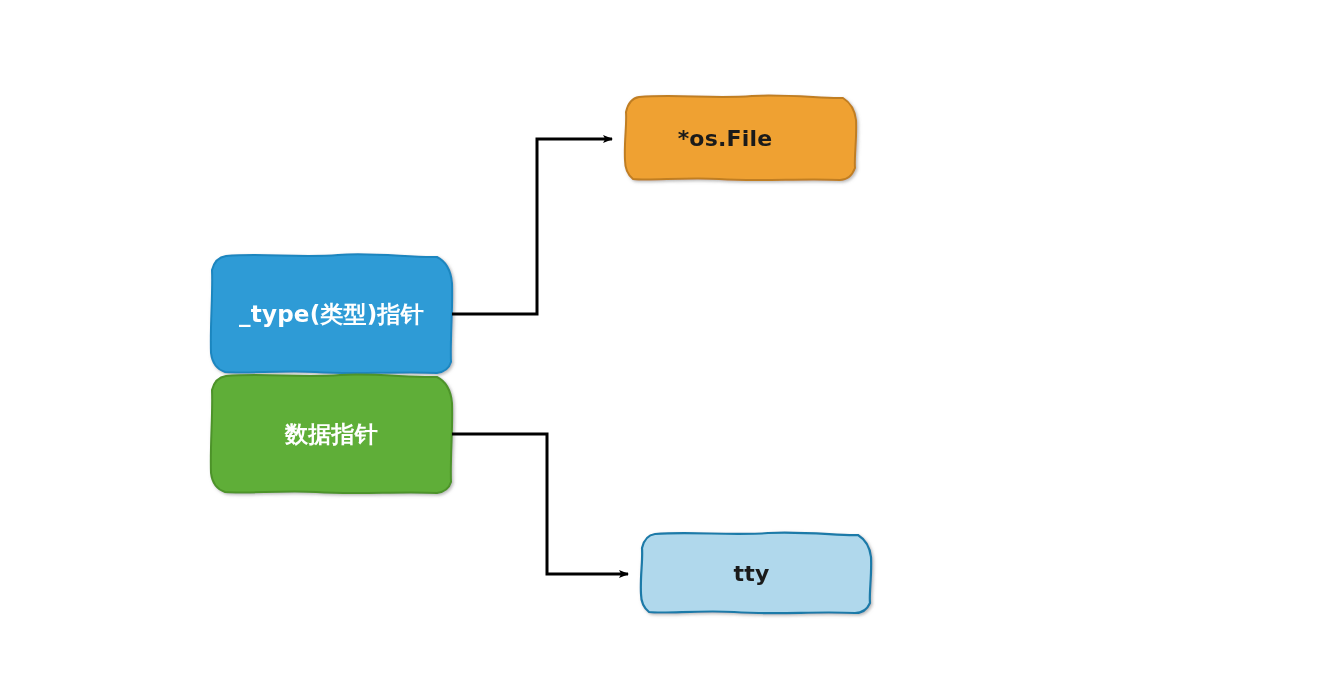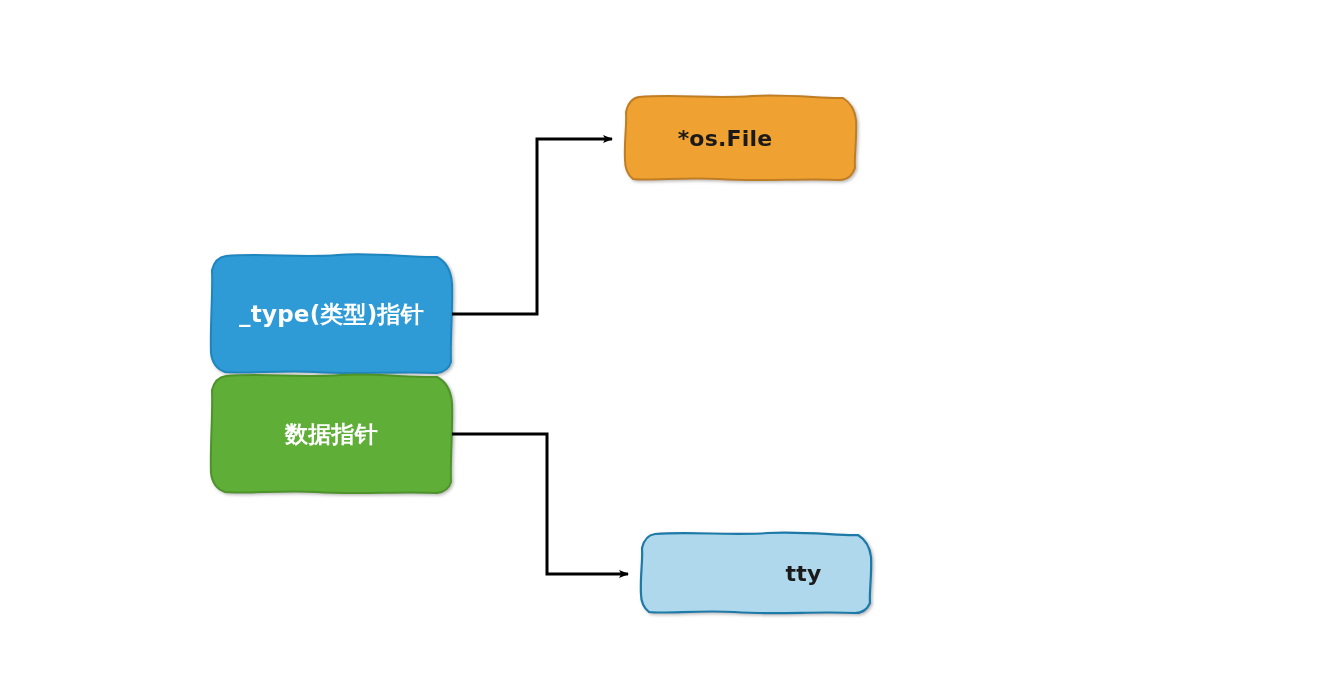--- a/index.html
+++ b/index.html
@@ -121,15 +121,15 @@
 
     <path d="M452,434 L547,434 L547,574 L628,574" fill="none" stroke="#000000" stroke-width="3" stroke-linejoin="miter" marker-end="url(#arrowhead)"></path>
   </svg>
 
   <div class="node-label label-type" style="left:211px; top:255px; width:241px; height:118px;">_type(类型)指针</div>
 
   <div class="node-label label-data" style="left:211px; top:375px; width:241px; height:118px;">数据指针</div>
 
   <div class="node-label label-osfile" style="left:625px; top:96px; width:200px; height:84px;">*os.File</div>
 
-  <div class="node-label label-tty" style="left:675px; top:533px; width:257px; height:80px;">tty</div>
+  <div class="node-label label-tty" style="left:623px; top:533px; width:257px; height:80px;">tty</div>
 
 </div>
 
 </body></html>

